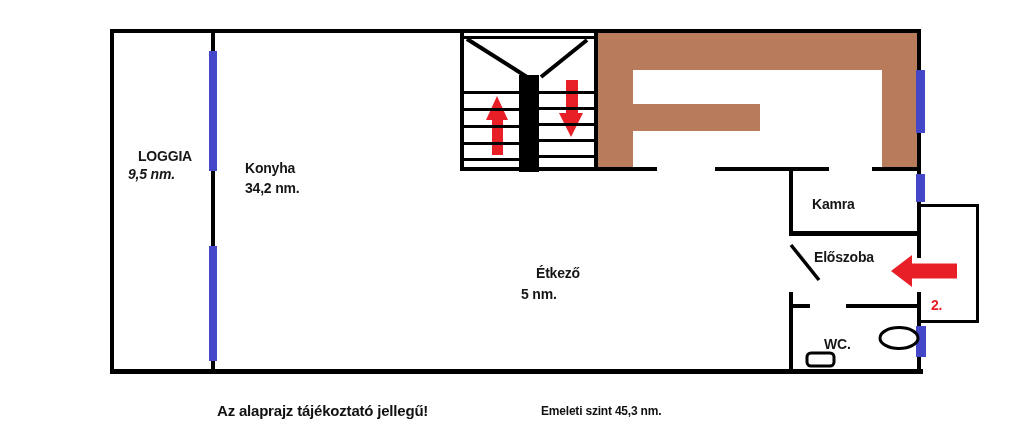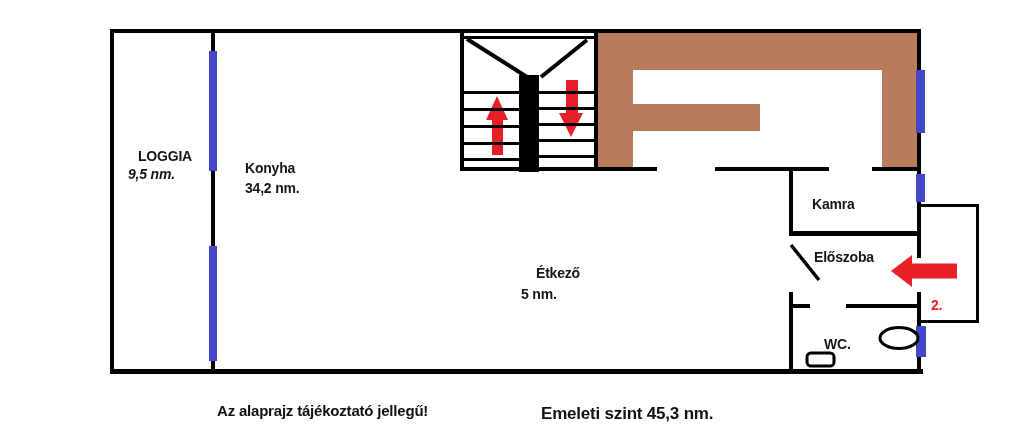--- a/index.html
+++ b/index.html
@@ -15,21 +15,21 @@
   .window{position:absolute;background:#4347c8;z-index:3;}
   .step{position:absolute;background:#000000;z-index:2;}
   .label{
     position:absolute;z-index:5;color:#161616;
     font-weight:700;font-size:14px;line-height:18px;
     letter-spacing:-0.2px;white-space:nowrap;
   }
   .label.red{color:#e81f27;}
   .footer-label{
     position:absolute;z-index:5;color:#111111;
-    font-weight:700;font-size:17px;letter-spacing:-0.2px;white-space:nowrap;
+    font-weight:700;font-size:12px;letter-spacing:-0.2px;white-space:nowrap;
   }
   #stove-box{
     position:absolute;left:371px;top:301px;width:105px;height:67px;
     background:#b87c5c;z-index:1;
     display:flex;align-items:center;justify-content:center;
   }
   #stove-box .label{position:static;}
   svg.layer{position:absolute;left:0;top:0;z-index:4;}
   svg.under{z-index:1;}
 </style>

